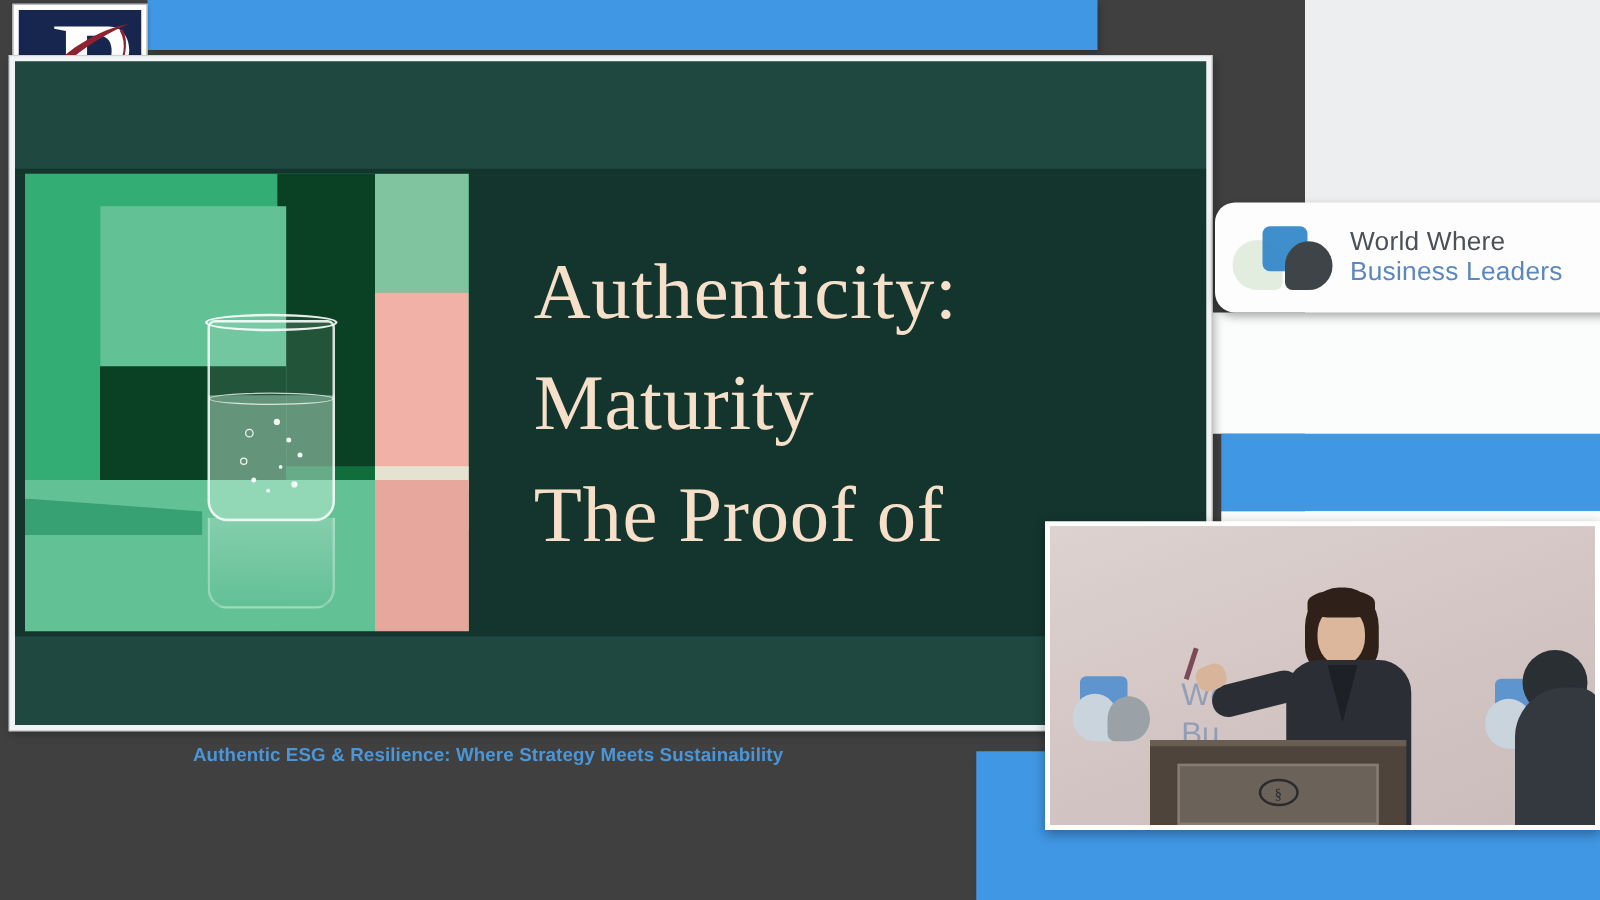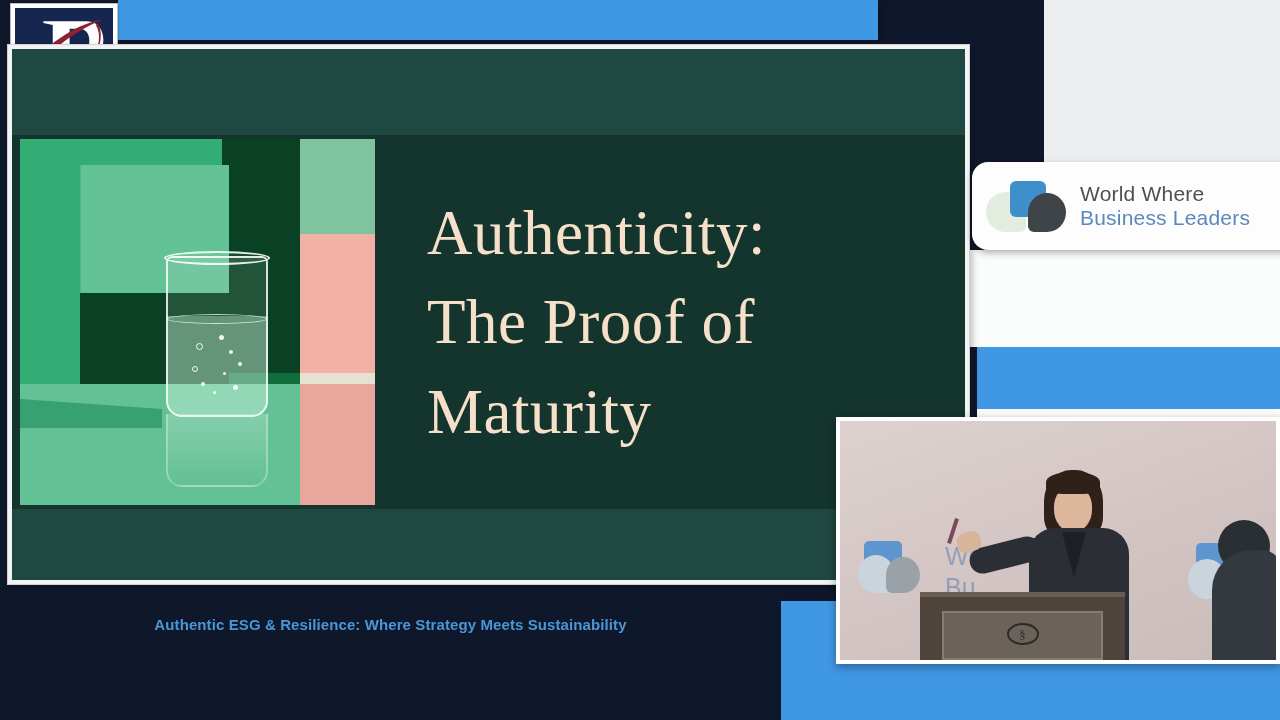--- a/index.html
+++ b/index.html
@@ -2,21 +2,21 @@
 <html><head>
 <meta charset="utf-8">
 <style>
   * { box-sizing: border-box; margin: 0; padding: 0; }
   html, body {
     width: 1280px; height: 720px;
     overflow: hidden;
     background: #eceeef;
     font-family: "Liberation Sans", sans-serif;
   }
-  #stage { position: relative; width: 1044px; height: 720px; background: #0f172a; }
+  #stage { position: relative; width: 1044px; height: 720px; background: #404040; }
 
   
   .blue-top {
     position: absolute; left: 118px; top: 0; width: 760px; height: 40px;
     background: #4097e4;
     box-shadow: 3px 3px 6px rgba(0,0,0,.22);
   }
   .blue-right-band {
     position: absolute; left: 977px; top: 347px; width: 303px; height: 62px;
     background: #4097e4;
@@ -129,21 +129,20 @@
     color:#f7e0c9;
     font-family: "Liberation Serif", "DejaVu Serif", serif;
     font-size: 63px; line-height: 1.42; font-weight: 400;
     letter-spacing: .5px;
   }
 
   
   .caption {
     position:absolute; left:0; top:596px; width:781px; text-align:center;
     color:#5aa0dd;
-    margin-top:20px;
   }
   .cap-line1 {
     font-size:15px; font-weight:bold; color:#4a96d8; letter-spacing:.1px;
     margin-bottom:22px;
   }
   .cap-line2 { font-size:15px; color:#7fb5e2; }
   .cap-line2 b { color:#3f8fd4; }
   .cap-line3 { font-size:15px; font-weight:bold; color:#3f8fd4; margin-top:3px; }
 
   
@@ -297,22 +296,22 @@
           <div class="bub" style="left:70%;top:66%;width:4px;height:4px;"></div>
           <div class="bub" style="left:56%;top:72%;width:3px;height:3px;"></div>
           <div class="bub" style="left:66%;top:80%;width:5px;height:5px;"></div>
           <div class="bub" style="left:46%;top:84%;width:3px;height:3px;"></div>
         </div>
         <div class="glass-refl"></div>
       </div>
 
       <div class="slide-title">
         <div>Authenticity:</div>
+        <div>Maturity</div>
         <div>The Proof of</div>
-        <div>Maturity</div>
       </div>
     </div>
   </div>
 
   <div class="caption">
     <div class="cap-line1">Authentic ESG &amp; Resilience: Where Strategy Meets Sustainability</div>
   </div>
 
   <div class="wcbl-card">
     <div class="wcbl-mark">

